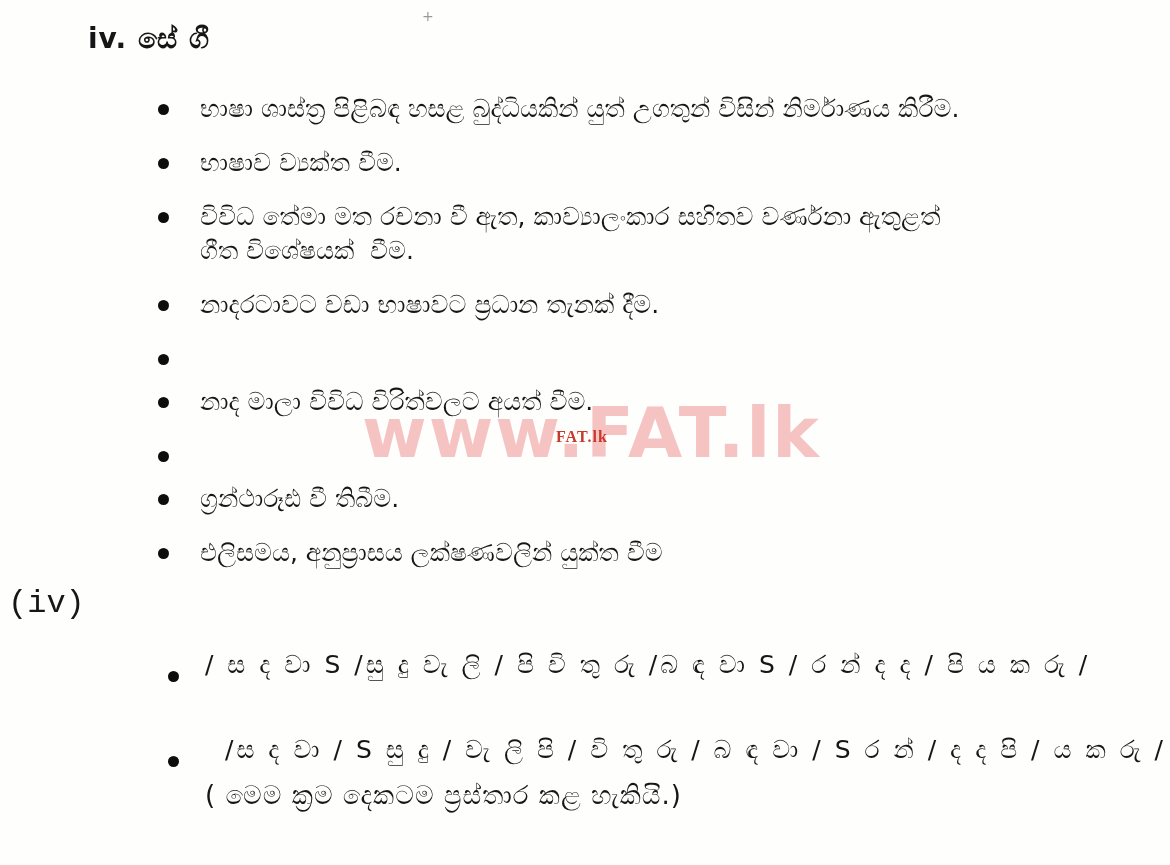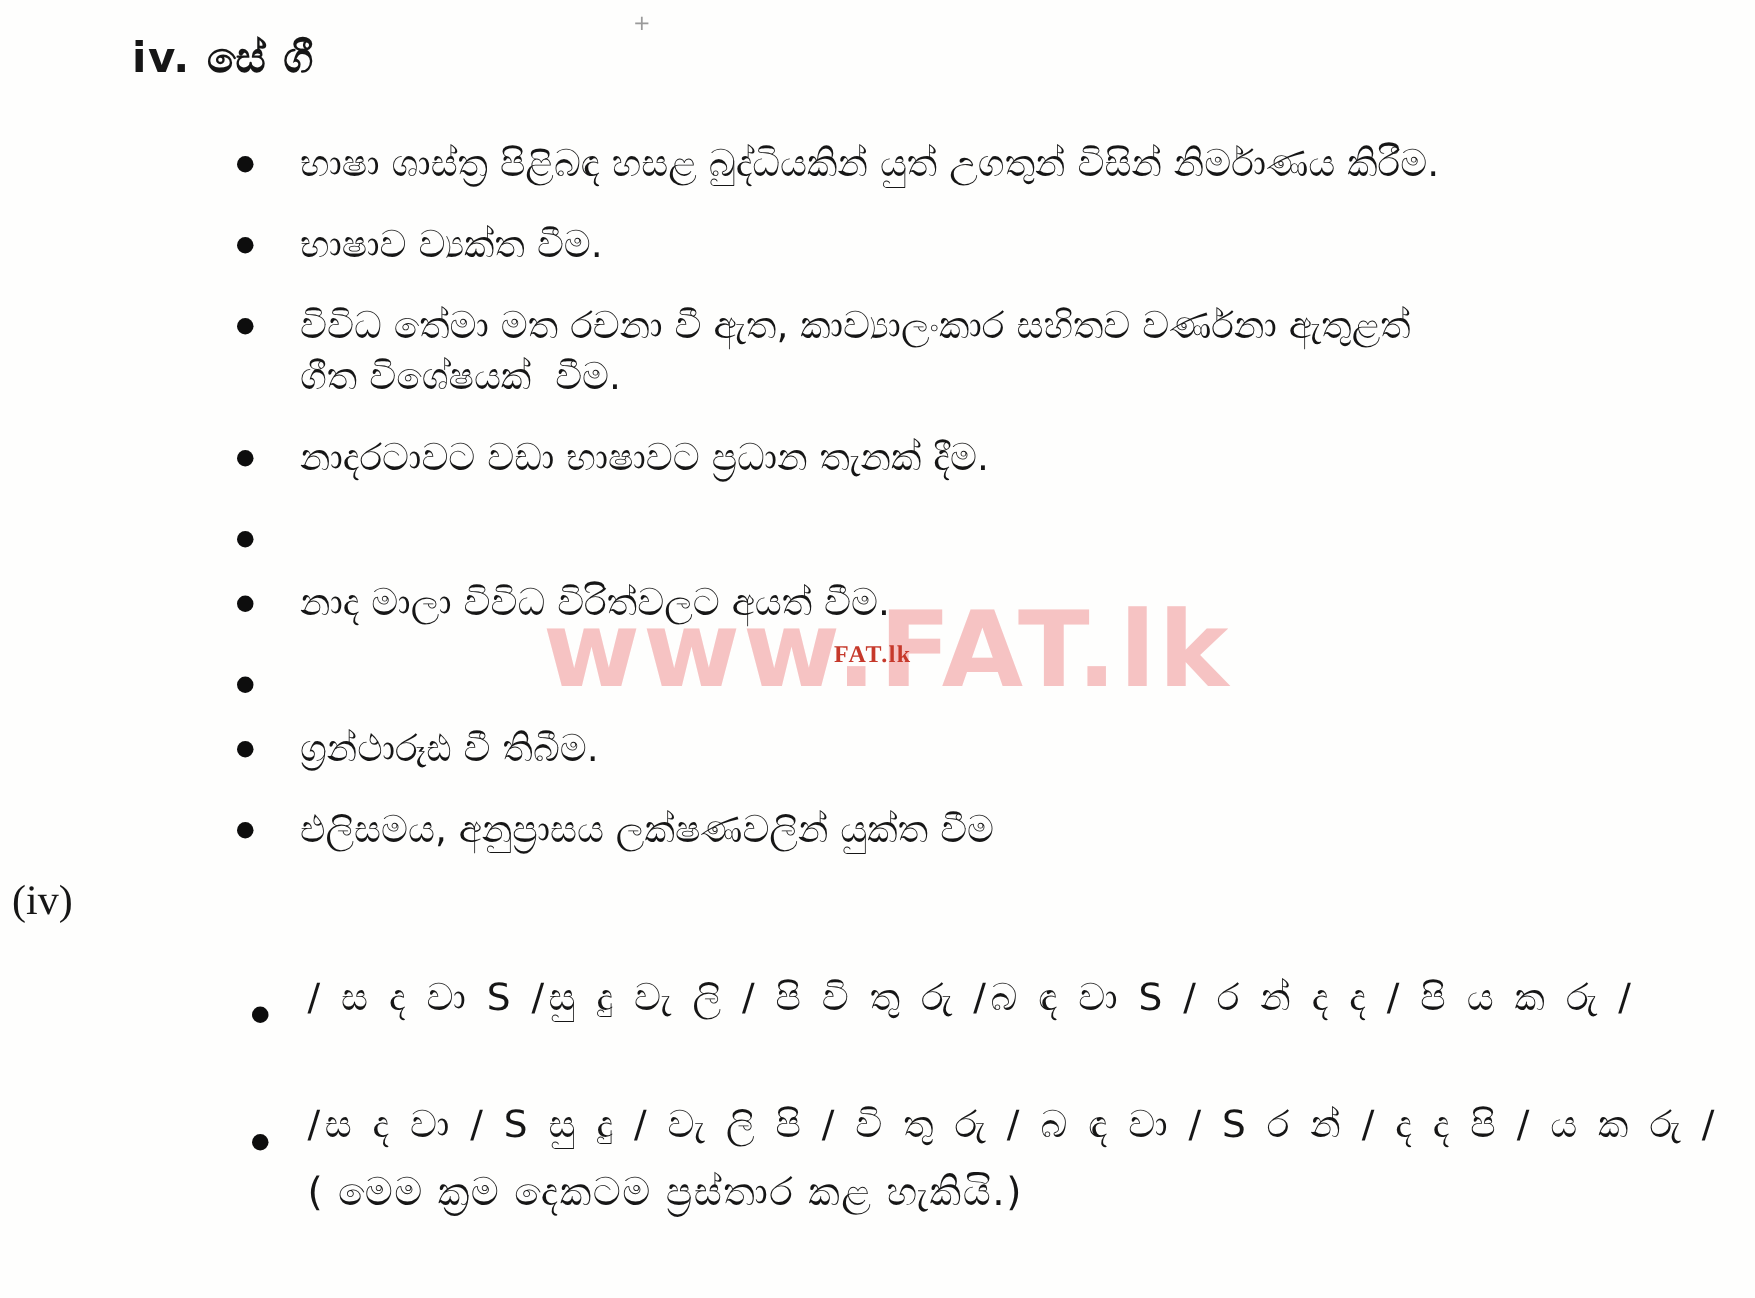--- a/index.html
+++ b/index.html
@@ -46,37 +46,37 @@
     background: #0d0d0d;
     margin-top: 12px;
     margin-right: 31px;
   }
   .bullet-text { white-space: pre-wrap; }
 
   .subsection-label {
     position: absolute;
     left: 8px;
     top: 585px;
-    font-family: Liberation Serif, serif;
-    font-size: 28px;
+    font-family: Liberation Mono, monospace;
+    font-size: 32px;
   }
 
   .prosody-row {
     position: absolute;
     left: 168px;
     display: flex;
     align-items: flex-end;
     font-size: 25px;
     line-height: 34px;
     letter-spacing: 3px;
     white-space: nowrap;
   }
   .prosody-row .bullet-dot { margin-top: 11px; margin-right: 26px; }
   .prosody-1 { top: 648px; }
-  .prosody-2 { top: 733px; }
+  .prosody-2 { top: 733px; gap: 20px; }
 
   .closing-note {
     position: absolute;
     left: 205px;
     top: 780px;
     font-size: 26px;
     letter-spacing: 1px;
     white-space: nowrap;
   }
 

